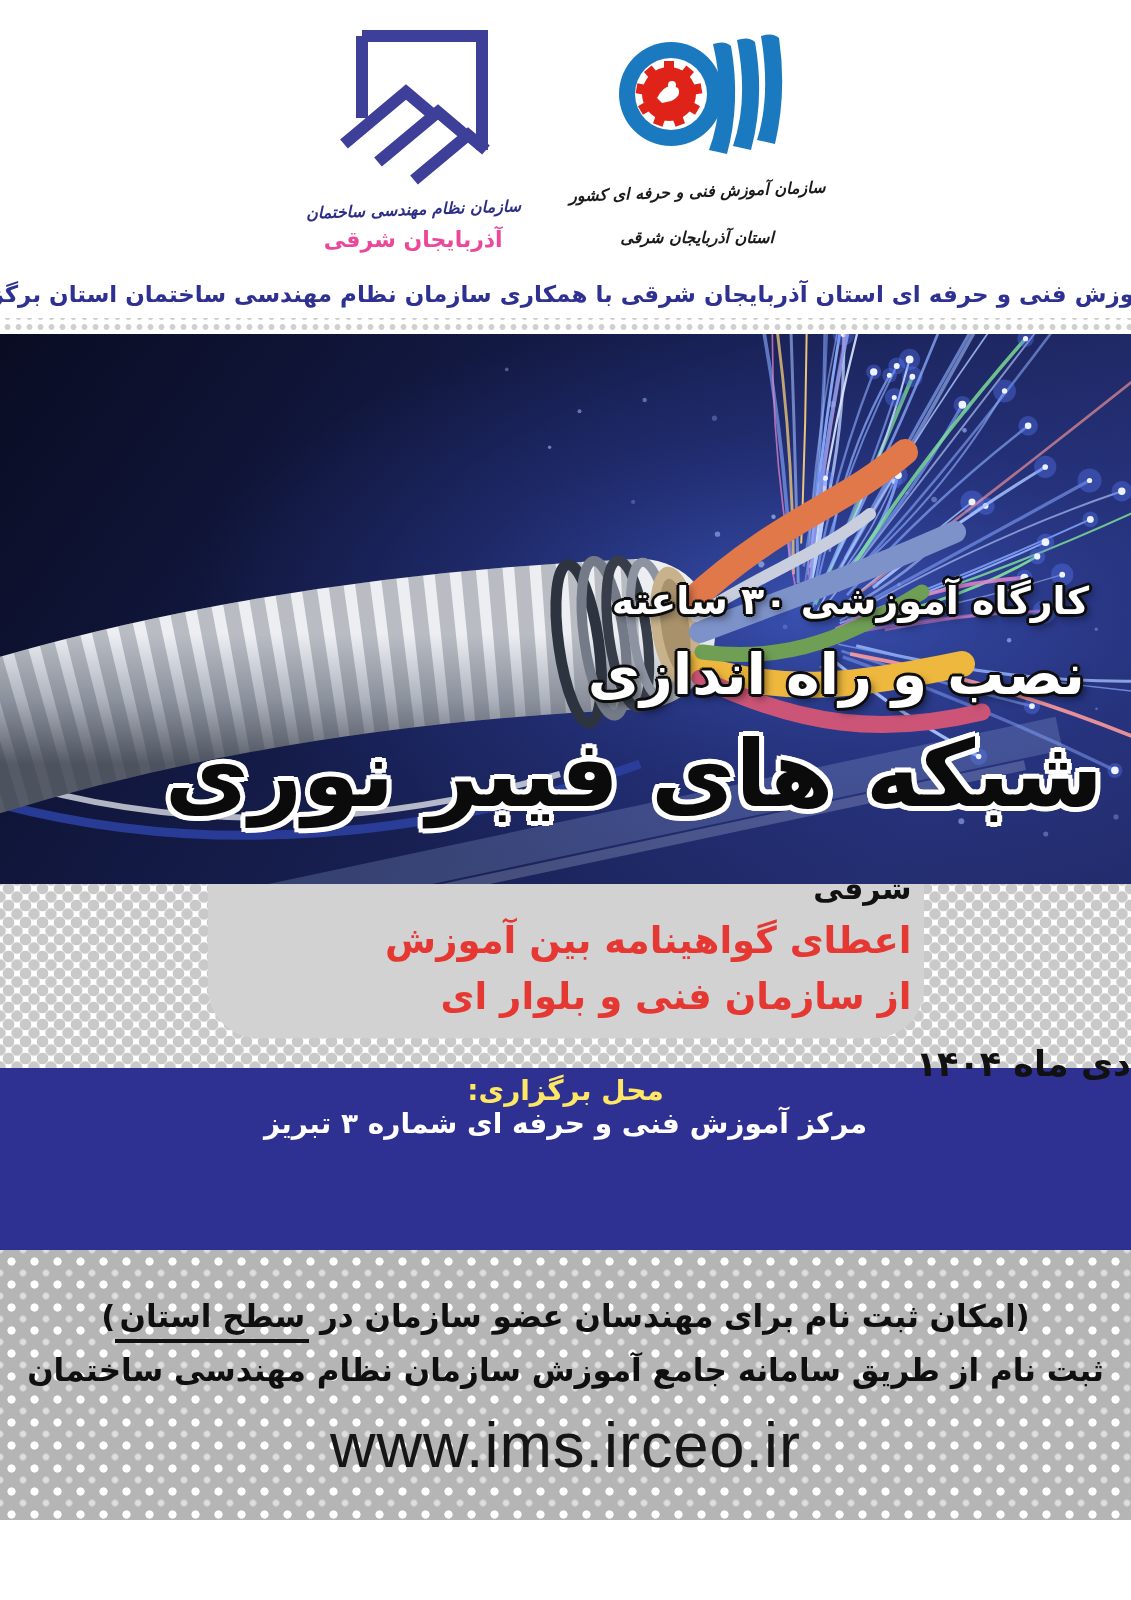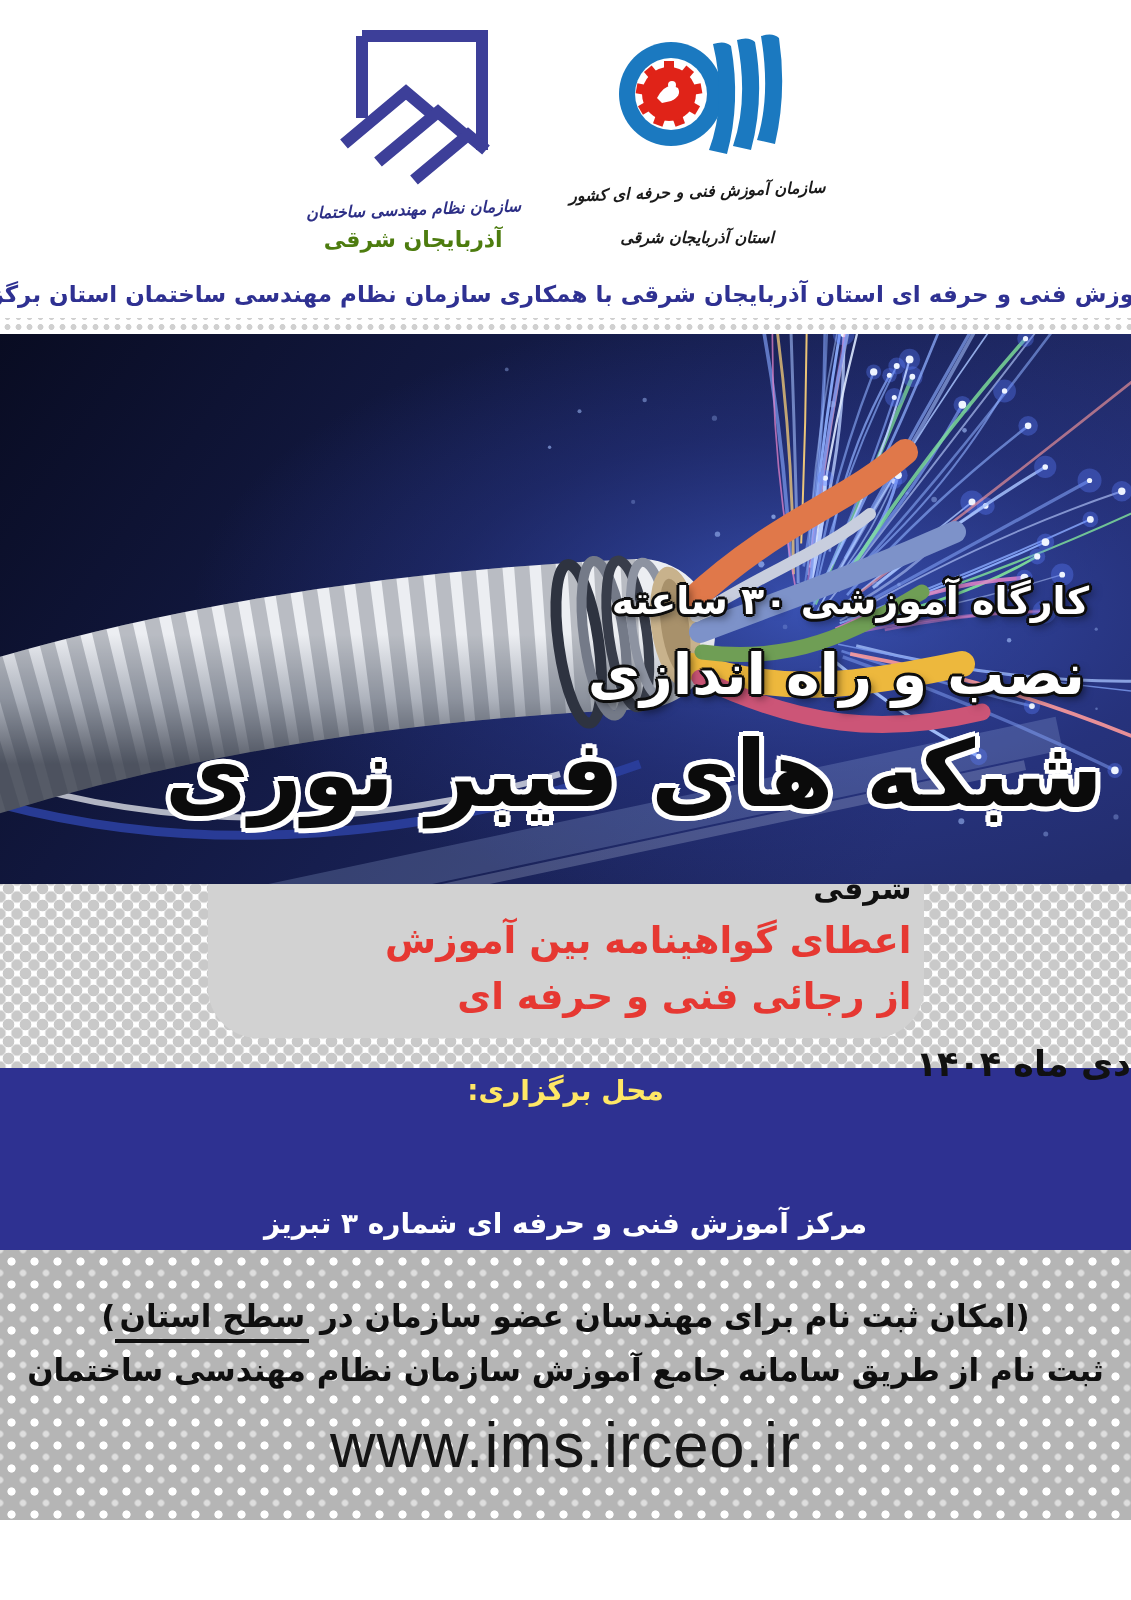--- a/index.html
+++ b/index.html
@@ -5,21 +5,21 @@
   html,body{margin:0;padding:0;}
   .poster{
     position:relative;width:1131px;height:1600px;overflow:hidden;background:#ffffff;
     font-family:"DejaVu Sans",sans-serif;
   }
   
   .header{height:270px;display:flex;justify-content:center;align-items:flex-start;gap:48px;padding-top:22px;box-sizing:border-box;}
   .logo-block{display:flex;flex-direction:column;align-items:center;}
   .logo-script{direction:rtl;color:#2d2f86;font-size:16px;font-weight:bold;font-style:italic;margin-top:6px;white-space:nowrap;transform:rotate(-2deg);}
   .logo-script.dark{color:#1a1a1a;}
-  .njm-province{direction:rtl;color:#4d7c0f;font-size:22px;font-weight:bold;margin-top:8px;}
+  .njm-province{direction:rtl;color:#ec4899;font-size:22px;font-weight:bold;margin-top:8px;}
   .tvto-province{direction:rtl;color:#1a1a1a;font-size:16px;font-weight:bold;font-style:italic;margin-top:27px;}
   
   .organizer{height:48px;display:flex;align-items:center;justify-content:center;}
   .organizer-text{direction:rtl;color:#2f3192;font-size:23px;font-weight:bold;white-space:nowrap;}
   
   .dot-strip{height:16px;background-color:#fff;
     background-image:radial-gradient(circle,#d0d0d0 2.6px,rgba(208,208,208,0) 3.3px);
     background-size:11px 10px;background-position:2px 4px;}
   
   .hero{position:relative;width:1131px;height:464px;background:#0b0e2a;}
@@ -47,21 +47,21 @@
       radial-gradient(circle,#c9c9c9 5.4px,rgba(201,201,201,0) 6.2px);
     background-size:17px 17px,17px 17px;background-position:0 0,8.5px 8.5px;
     text-align:right;}
   .cert-box{width:716px;margin:14px auto 0;background:#d2d2d2;border-radius:50px;
     padding:14px 12px 16px;box-sizing:border-box;direction:rtl;}
   .cert-audience{color:#111;font-size:30px;font-weight:bold;line-height:1.4;}
   .cert-red{color:#e63832;font-size:37px;font-weight:bold;line-height:1.35;margin-top:6px;}
   .cert-date{direction:rtl;color:#111;font-size:35px;font-weight:bold;margin-top:6px;}
   
   .venue-section{height:182px;background:#2e3191;display:flex;flex-direction:column;
-    justify-content:space-between;align-items:center;box-sizing:border-box;padding:6px 0 10px;}
+    justify-content:flex-start;align-items:center;box-sizing:border-box;padding:6px 0 10px;}
   .venue-label{direction:rtl;color:#ffe766;font-size:28px;font-weight:bold;}
   .venue-line{direction:rtl;color:#ffffff;font-size:28px;font-weight:bold;white-space:nowrap;}
   
   .reg-section{height:270px;box-sizing:border-box;background-color:#b5b5b5;
     background-image:
       radial-gradient(circle,#ffffff 3.7px,rgba(255,255,255,0) 4.5px),
       radial-gradient(circle,rgba(255,255,255,.55) 2.9px,rgba(255,255,255,0) 3.7px);
     background-size:23px 23px,23px 23px;background-position:0 0,11.5px 11.5px;
     text-align:center;padding-top:46px;}
   .reg-line{direction:rtl;color:#0f0f0f;font-size:31px;font-weight:bold;line-height:1.3;}
@@ -374,21 +374,21 @@
     </svg>
     <div class="hero-text hero-badge ow-black">کارگاه آموزشی ۳۰ ساعته</div>
     <div class="hero-text hero-line1 ow-black">نصب و راه اندازی</div>
     <div class="hero-text hero-line2 ow-white">شبکه های فیبر نوری</div>
   </div>
 
   <div class="cert-section">
     <div class="cert-box">
       <div class="cert-audience">ویژه اعضای نظام مهندسی ساختمان آذربایجان شرقی</div>
       <div class="cert-red">اعطای گواهینامه بین آموزش</div>
-      <div class="cert-red">از رجائی فنی و حرفه ای</div>
+      <div class="cert-red">از سازمان فنی و بلوار ای</div>
     </div>
     <div class="cert-date">دی ماه ۱۴۰۴</div>
   </div>
 
   <div class="venue-section">
     <div class="venue-label">محل برگزاری:</div>
     <div class="venue-line">مرکز آموزش فنی و حرفه ای شماره ۳ تبریز</div>
   </div>
 
   <div class="reg-section">

